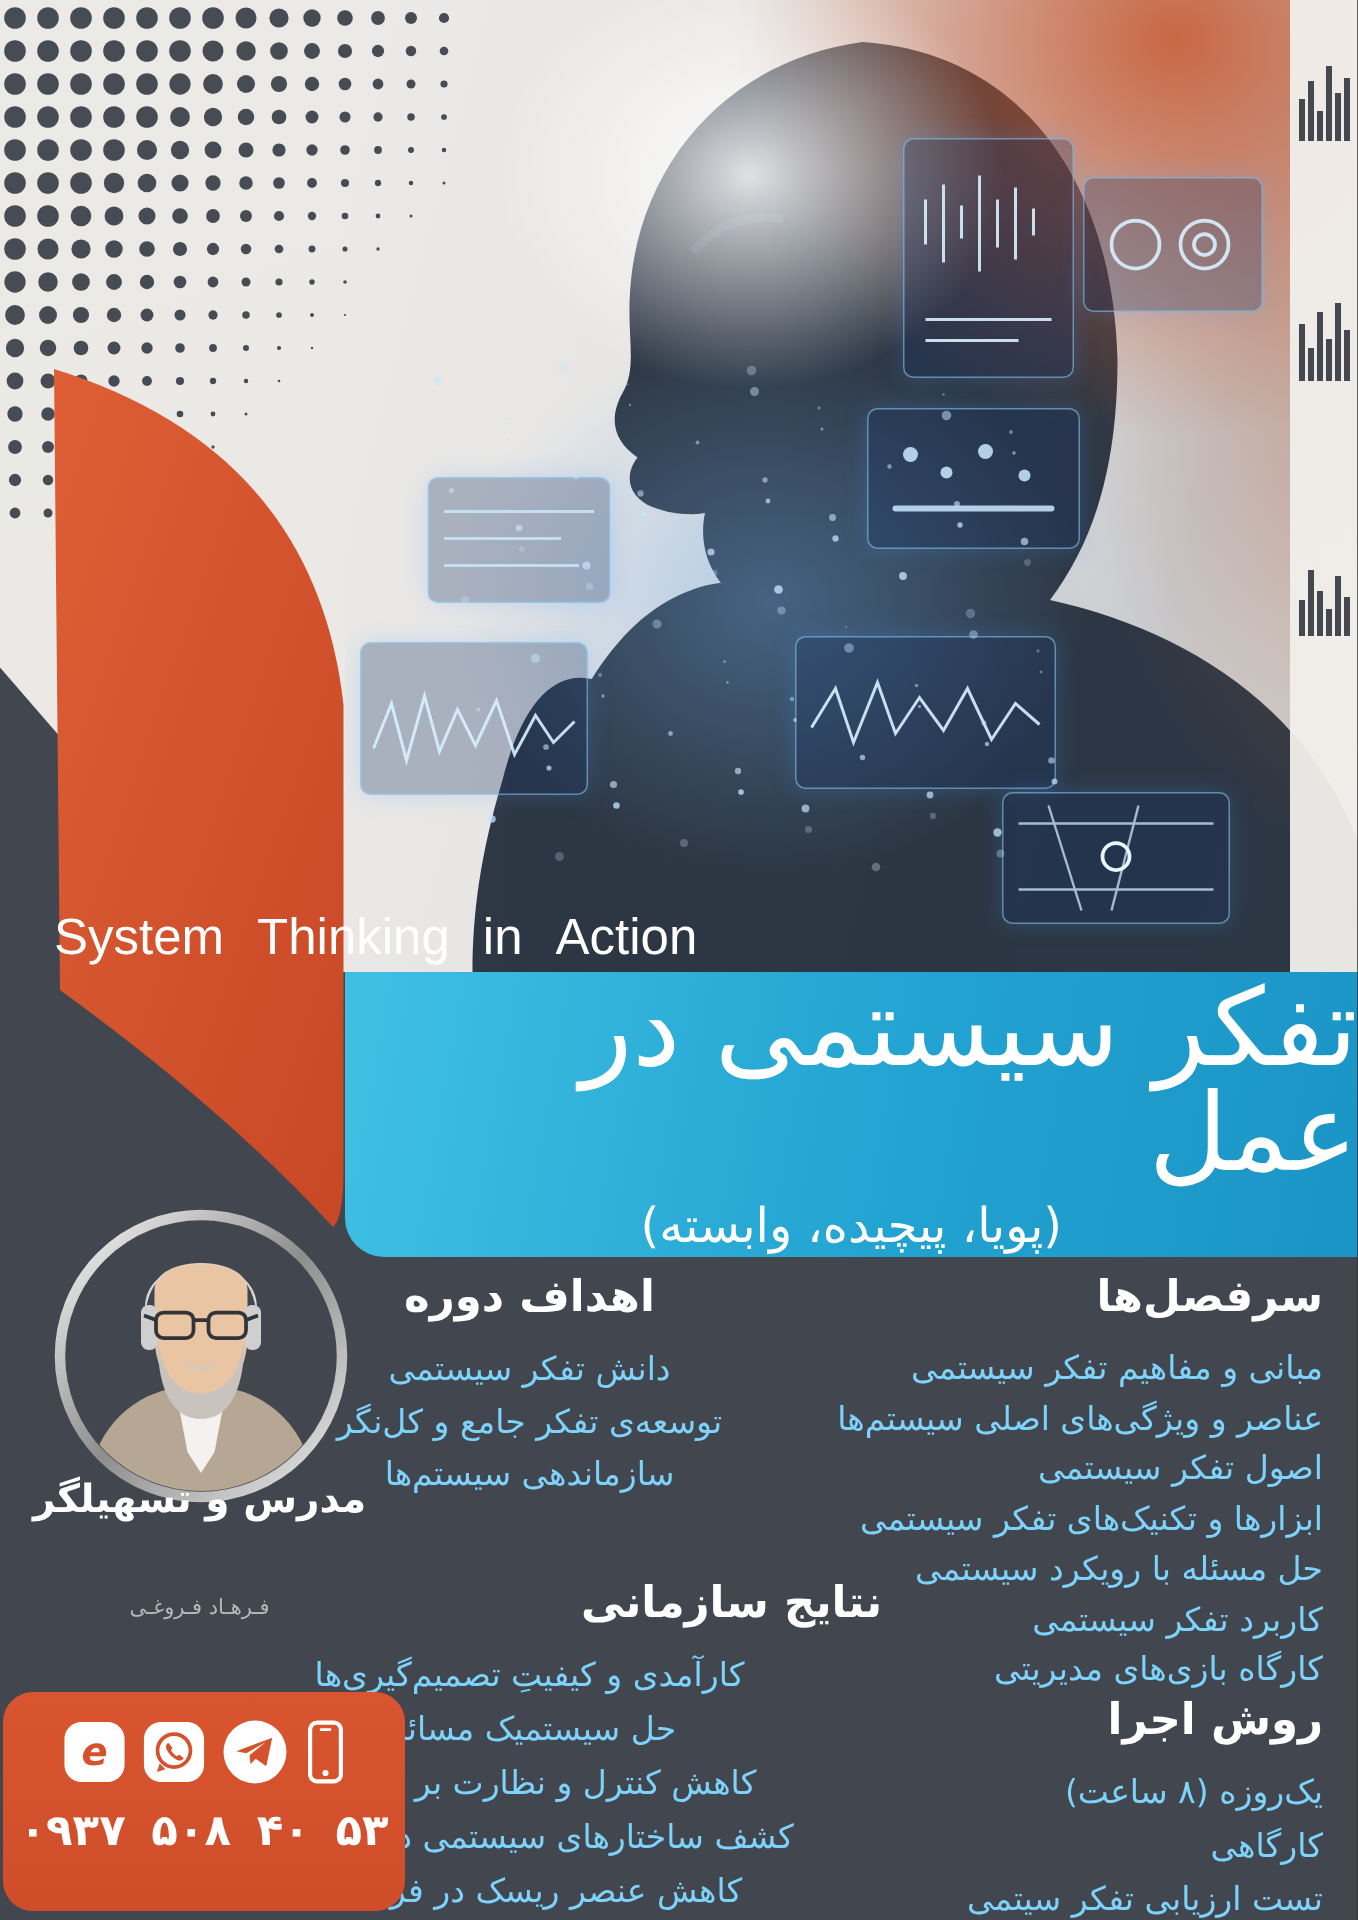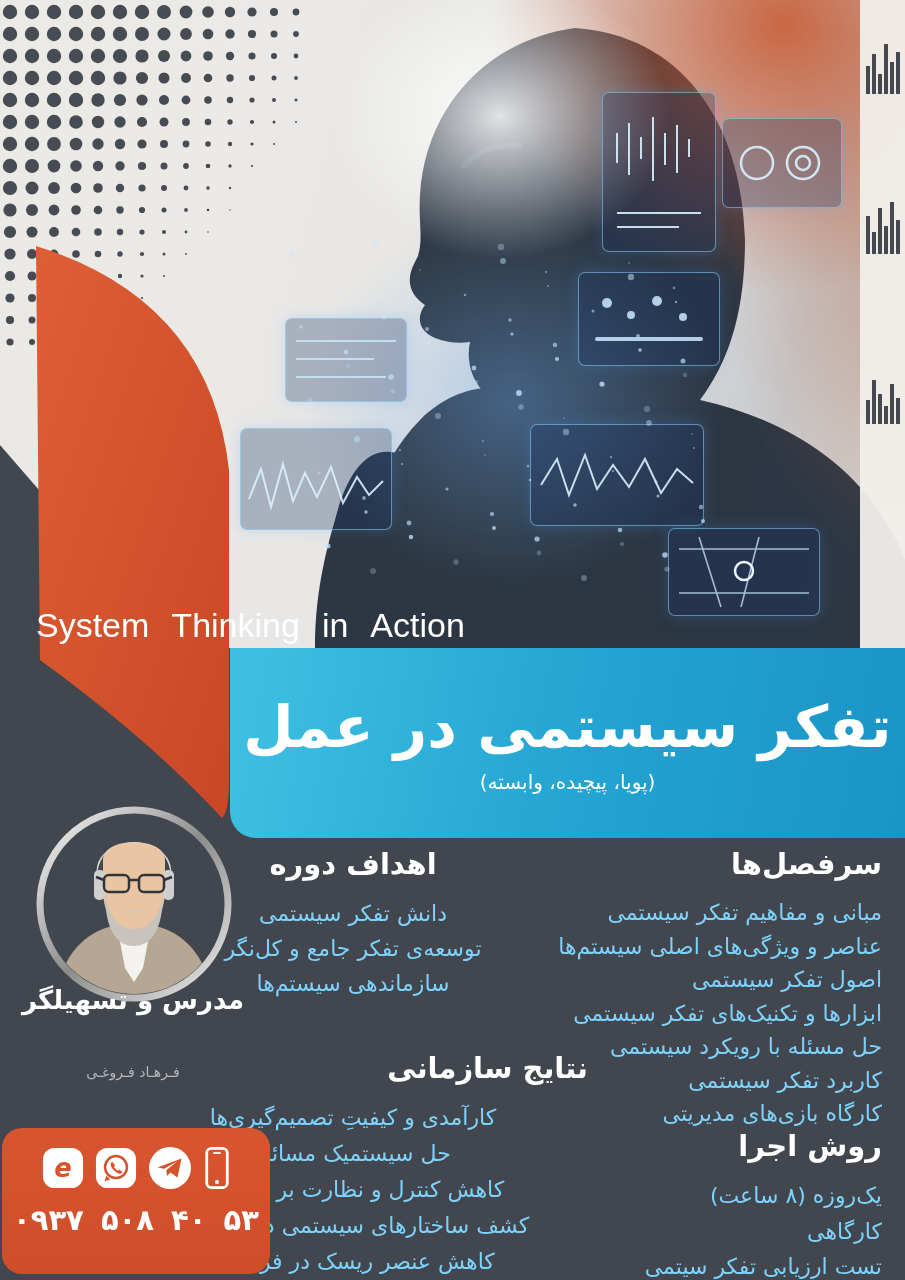--- a/index.html
+++ b/index.html
@@ -47,22 +47,22 @@
     font-family:"Liberation Sans",sans-serif;color:#fff;font-size:34px;line-height:42px;
   }
   
   .banner{
     position:absolute;left:230px;top:648px;width:675px;height:190px;z-index:4;
     background:linear-gradient(100deg,#3fc0e3 0%,#22a3d1 55%,#1b94c6 100%);
     border-radius:0 0 0 26px;
     display:flex;flex-direction:column;align-items:center;justify-content:center;
     direction:rtl;color:#fff;
   }
-  .banner-title{font-size:58px;font-weight:bold;line-height:70px;}
-  .banner-subtitle{font-size:20px;margin-top:8px;}
+  .banner-title{font-size:72px;font-weight:normal;line-height:70px;}
+  .banner-subtitle{font-size:32px;margin-top:8px;}
   
   .avatar{position:absolute;left:33px;top:798px;width:202px;height:212px;z-index:5;}
   
   .role{position:absolute;left:8px;top:985px;width:250px;z-index:5;
     text-align:center;direction:rtl;color:#ffffff;font-size:26px;font-weight:bold;}
   .name{position:absolute;left:8px;top:1064px;width:250px;z-index:5;
     text-align:center;direction:rtl;color:#b4b8bd;font-size:14px;}
   
   .col{position:absolute;z-index:5;direction:rtl;text-align:right;}
   .col h2{margin:0 0 14px 0;font-size:29px;line-height:36px;font-weight:bold;color:#fff;}

